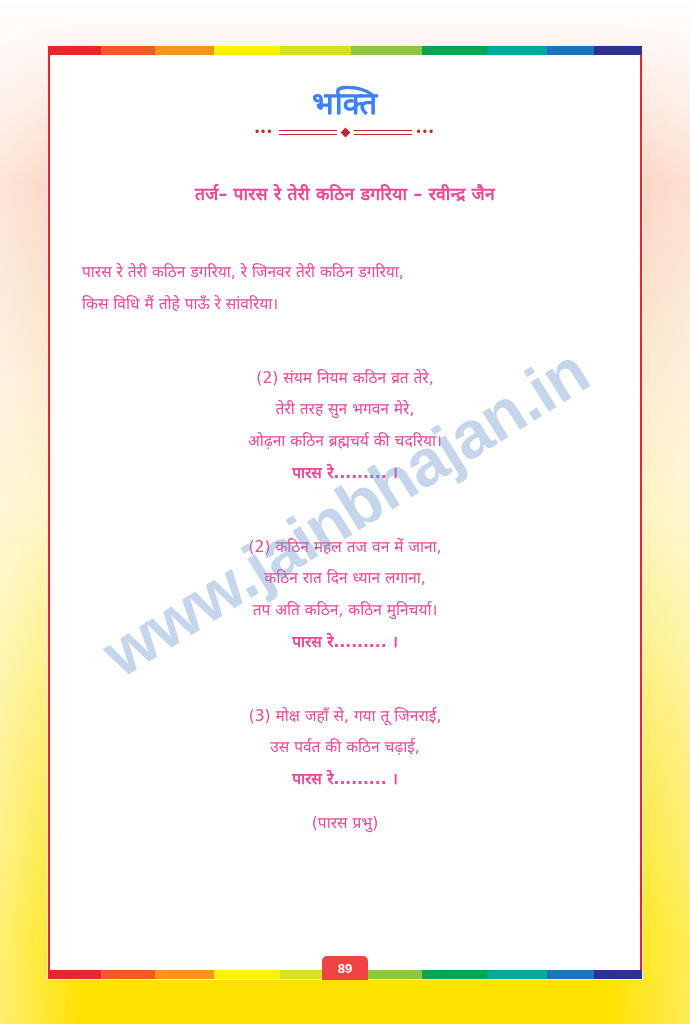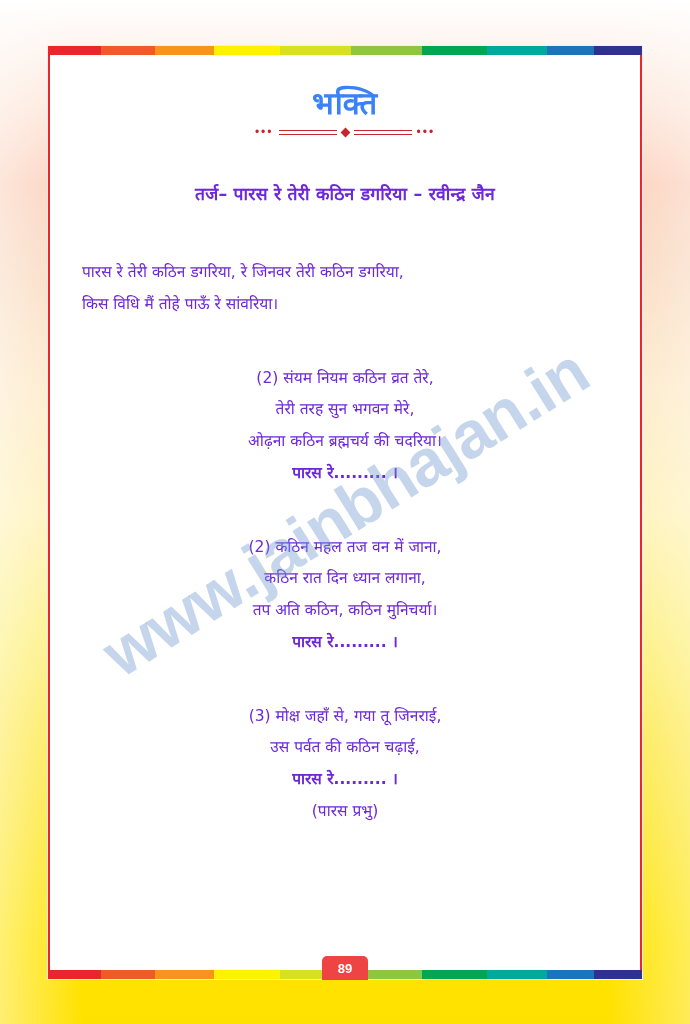--- a/index.html
+++ b/index.html
@@ -107,21 +107,21 @@
     width: 7px; height: 7px;
     background: #c1272d;
     transform: rotate(45deg);
   }
 
   
   .content {
     position: absolute;
     top: 120px; left: 34px; right: 34px; bottom: 70px;
     font-family: "DejaVu Sans", sans-serif;
-    color: #6d28d9;
+    color: #ec4899;
   }
   .tune {
     margin-top: 15px;
     text-align: center;
     font-size: 17.5px;
     font-weight: 700;
     letter-spacing: 0.2px;
   }
   .refrain {
     margin-top: 52px;
@@ -131,20 +131,21 @@
   }
   .stanza {
     margin-top: 42px;
     text-align: center;
     font-size: 15.5px;
     line-height: 2.05;
   }
   .stanza .line { white-space: nowrap; }
   .stanza .ref-tag { font-weight: 700; }
   .signature {
+    margin-top: 12px;
     text-align: center;
     font-size: 15.5px;
   }
 
   
   .page-number {
     position: absolute;
     bottom: -1px; left: 50%;
     transform: translateX(-50%);
     width: 46px; height: 24px;

